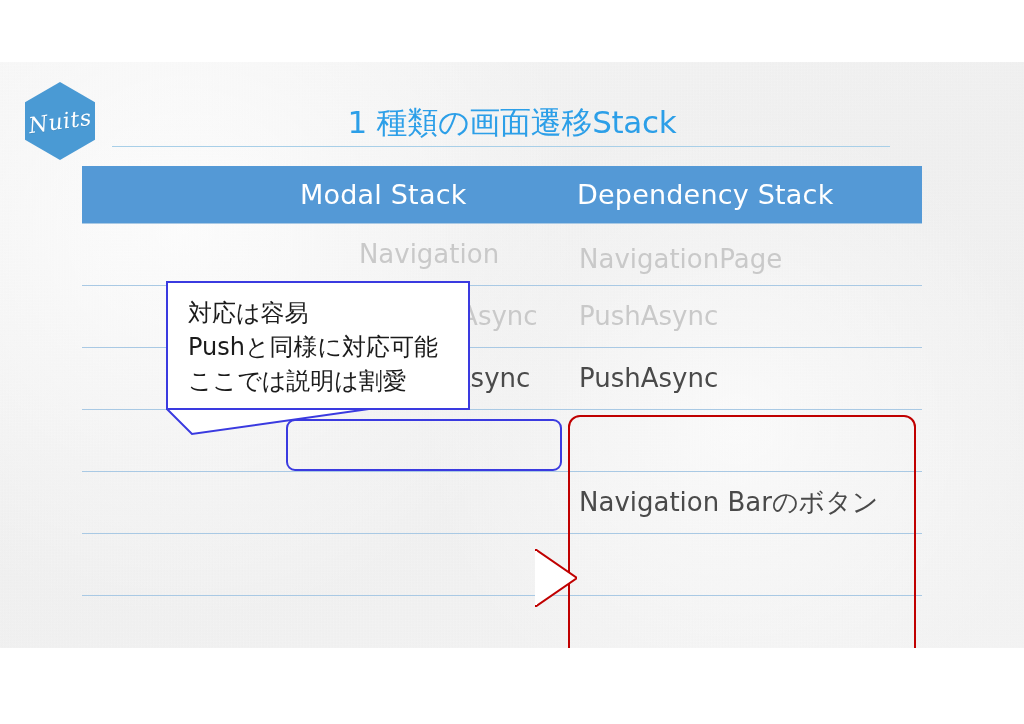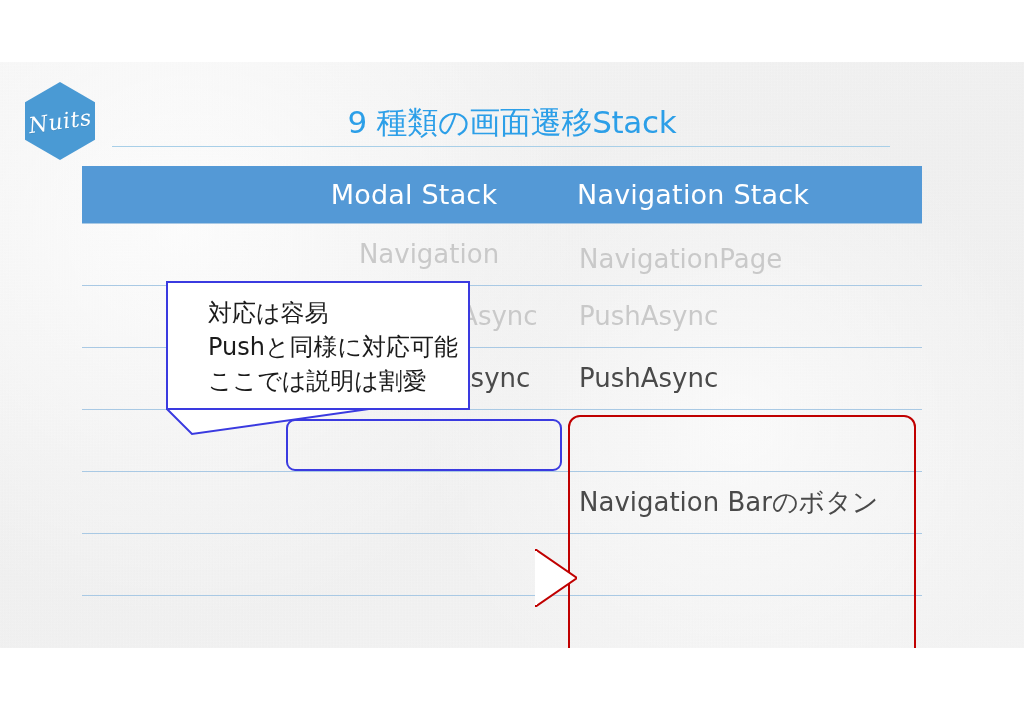--- a/index.html
+++ b/index.html
@@ -102,21 +102,21 @@
     position: absolute;
     top: 0;
     height: 57px;
     line-height: 57px;
     color: #ffffff;
     font-size: 27px;
     font-family: "DejaVu Sans", "Liberation Sans", sans-serif;
     letter-spacing: 0.2px;
     white-space: nowrap;
   }
-  #table .thead .th.modal { left: 197px; width: 270px; text-align: center; }
+  #table .thead .th.modal { left: 218px; width: 270px; }
   #table .thead .th.nav   { left: 495px; width: 340px; text-align: left; }
 
   #table .row-sep {
     position: absolute;
     left: 0;
     width: 840px;
     height: 1px;
     background: #a9c9e4;
   }
 
@@ -170,21 +170,20 @@
     width: 304px;
     height: 129px;
     border: 2px solid #3a3ae0;
   }
   #callout-blue .ctext {
     position: absolute;
     left: 20px;
     top: 13px;
     font-size: 24px;
     line-height: 34px;
-    margin-left: 20px;
   }
   #callout-blue-tail {
     position: absolute;
     left: 166px;
     top: 346px;
     width: 210px;
     height: 28px;
     z-index: 19;
   }
 
@@ -218,28 +217,28 @@
 </head>
 <body>
 
 <div id="slide">
 
   <div id="logo">
     <div class="hex"></div>
     <div class="mark">Nuits</div>
   </div>
 
-  <div id="title">9 種類の画面遷移Stack</div>
+  <div id="title">1 種類の画面遷移Stack</div>
   <div id="title-rule"></div>
 
   <div id="table">
 
     <div class="thead">
       <div class="th modal">Modal Stack</div>
-      <div class="th nav">Navigation Stack</div>
+      <div class="th nav">Dependency Stack</div>
     </div>
 
     <div class="row-sep" style="top:57px"></div>
     <div class="row-sep" style="top:119px"></div>
     <div class="row-sep" style="top:181px"></div>
     <div class="row-sep" style="top:243px"></div>
     <div class="row-sep" style="top:305px"></div>
     <div class="row-sep" style="top:367px"></div>
     <div class="row-sep" style="top:429px"></div>
 

